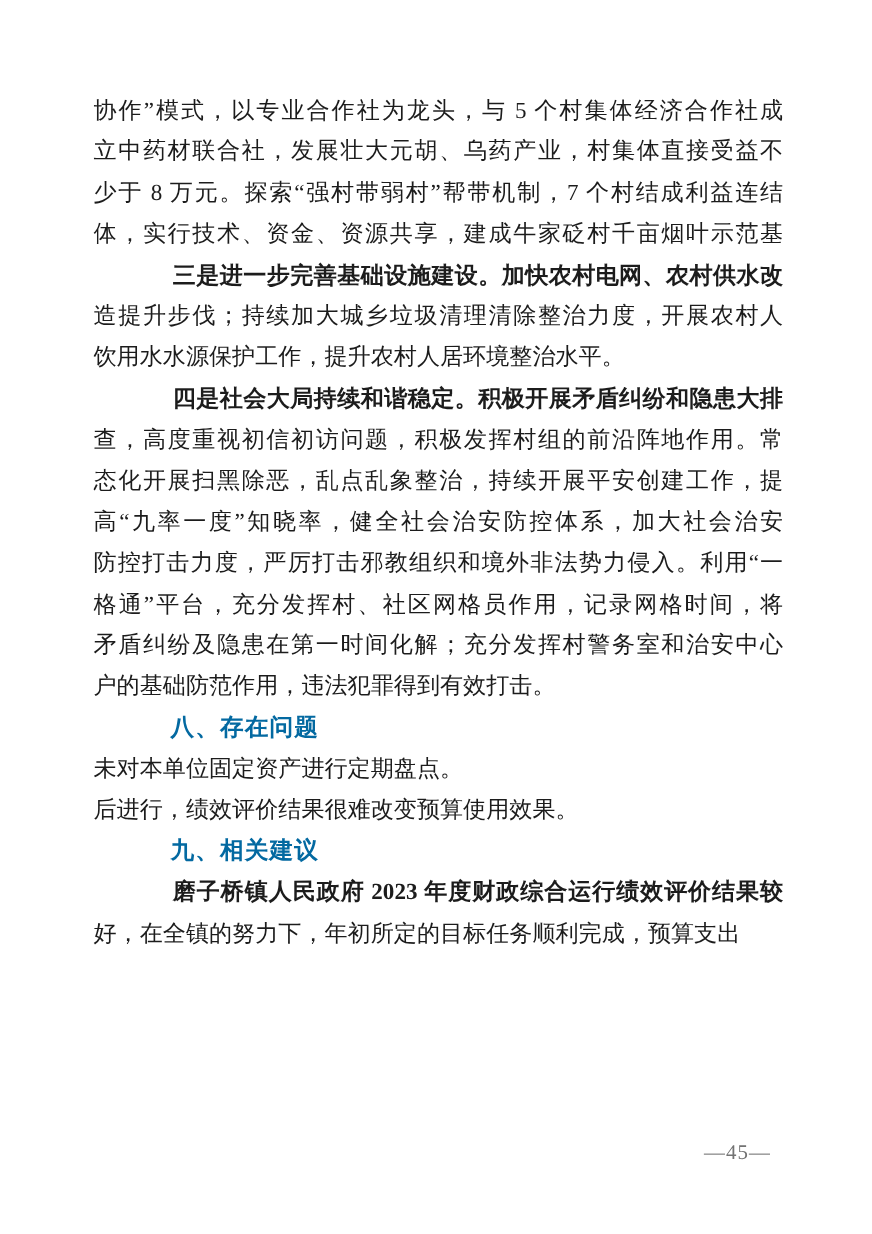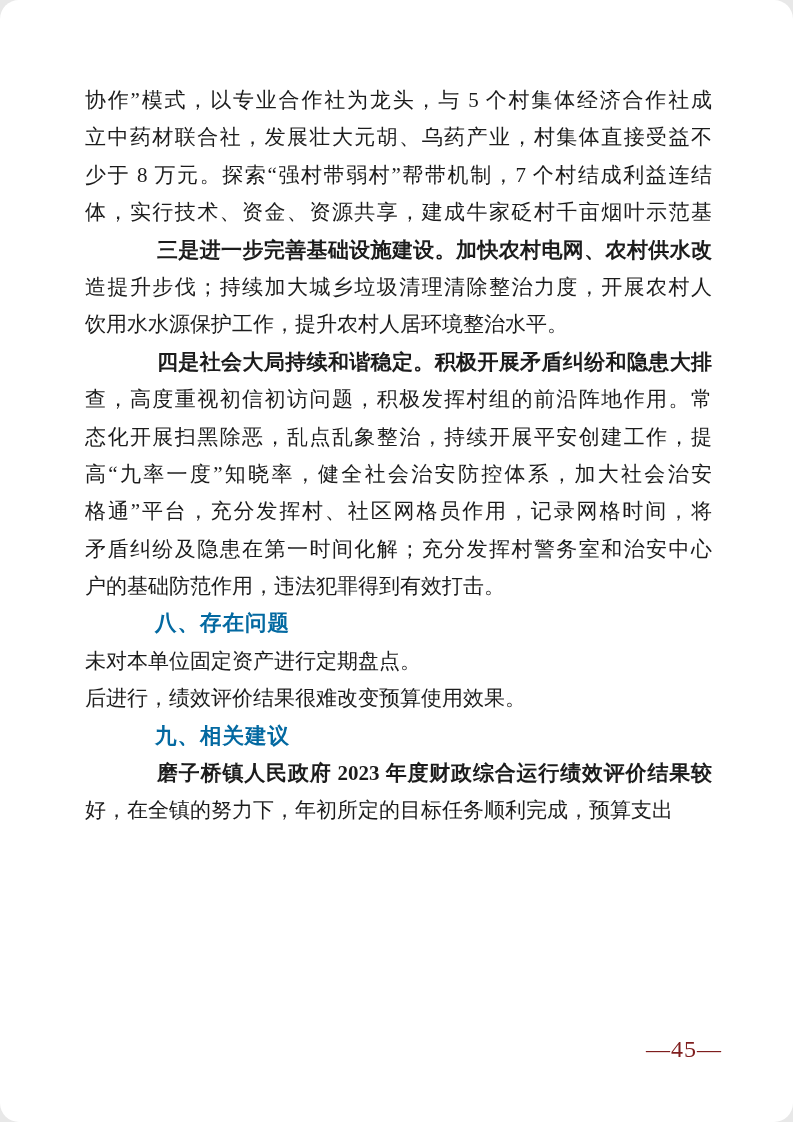--- a/index.html
+++ b/index.html
@@ -9,21 +9,20 @@
   }
   .page {
     position: relative;
     width: 793px;
     height: 1122px;
     margin: 0 auto;
     background: #ffffff;
     font-family: "Liberation Serif", serif;
     color: #1c1c1c;
     overflow: hidden;
-    border-radius: 19px;
   }
   .doc-body {
     position: absolute;
     left: 85px;
     top: 82px;
     width: 627px;
   }
   .line {
     font-size: 21px;
     line-height: 37.4px;
@@ -46,43 +45,44 @@
     font-size: 21.5px;
     line-height: 37.4px;
     height: 37.4px;
     padding-left: 70px;
     letter-spacing: 1px;
     color: #0369a1;
   }
   .page-number {
     position: absolute;
     top: 1036px;
-    right: 71px;
-    font-size: 24px;
+    right: 92px;
+    font-size: 19px;
     line-height: 26px;
     letter-spacing: 1px;
-    color: #7f1d1d;
+    color: #737373;
   }
 </style>
 </head>
 <body>
 
 <div class="page">
   <div class="doc-body">
       <div class="line para-first">协作”模式，以专业合作社为龙头，与 5 个村集体经济合作社成</div>
       <div class="line">立中药材联合社，发展壮大元胡、乌药产业，村集体直接受益不</div>
       <div class="line">少于 8 万元。探索“强村带弱村”帮带机制，7 个村结成利益连结</div>
       <div class="line">体，实行技术、资金、资源共享，建成牛家砭村千亩烟叶示范基</div>
       <div class="line para-first indented">三是进一步完善基础设施建设。加快农村电网、农村供水改</div>
       <div class="line">造提升步伐；持续加大城乡垃圾清理清除整治力度，开展农村人</div>
       <div class="line para-last">饮用水水源保护工作，提升农村人居环境整治水平。</div>
       <div class="line para-first indented">四是社会大局持续和谐稳定。积极开展矛盾纠纷和隐患大排</div>
       <div class="line">查，高度重视初信初访问题，积极发挥村组的前沿阵地作用。常</div>
       <div class="line">态化开展扫黑除恶，乱点乱象整治，持续开展平安创建工作，提</div>
       <div class="line">高“九率一度”知晓率，健全社会治安防控体系，加大社会治安</div>
+      <div class="line">防控打击力度，严厉打击邪教组织和境外非法势力侵入。利用“一</div>
       <div class="line">格通”平台，充分发挥村、社区网格员作用，记录网格时间，将</div>
       <div class="line">矛盾纠纷及隐患在第一时间化解；充分发挥村警务室和治安中心</div>
       <div class="line para-last">户的基础防范作用，违法犯罪得到有效打击。</div>
       <div class="heading">八、存在问题</div>
       <div class="line para-last">未对本单位固定资产进行定期盘点。</div>
       <div class="line para-last">后进行，绩效评价结果很难改变预算使用效果。</div>
       <div class="heading">九、相关建议</div>
       <div class="line para-first indented">磨子桥镇人民政府 2023 年度财政综合运行绩效评价结果较</div>
       <div class="line para-last">好，在全镇的努力下，年初所定的目标任务顺利完成，预算支出</div>
     </div>

